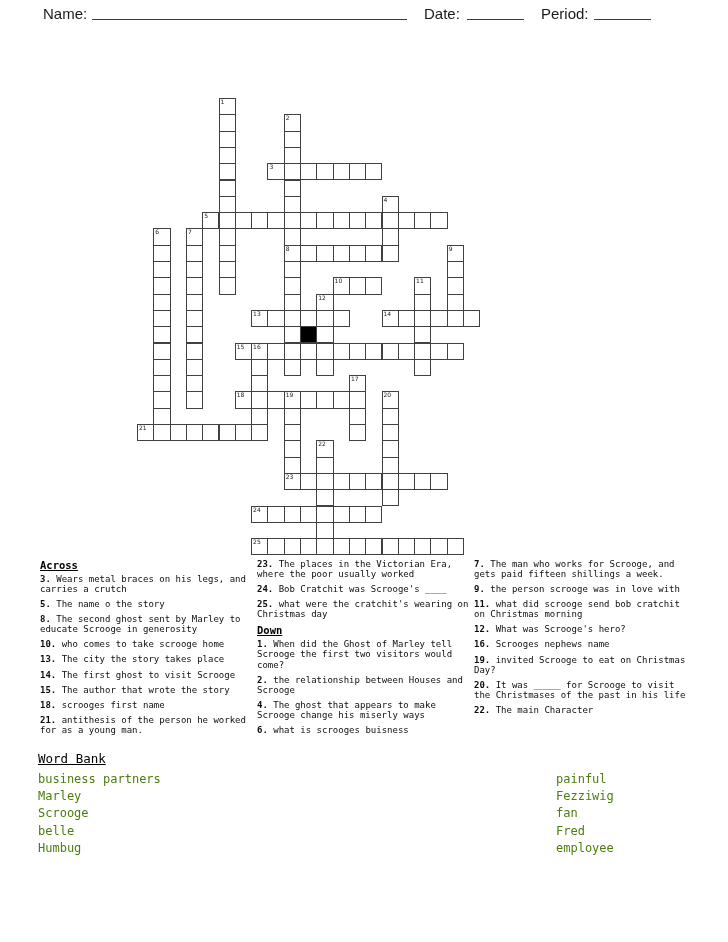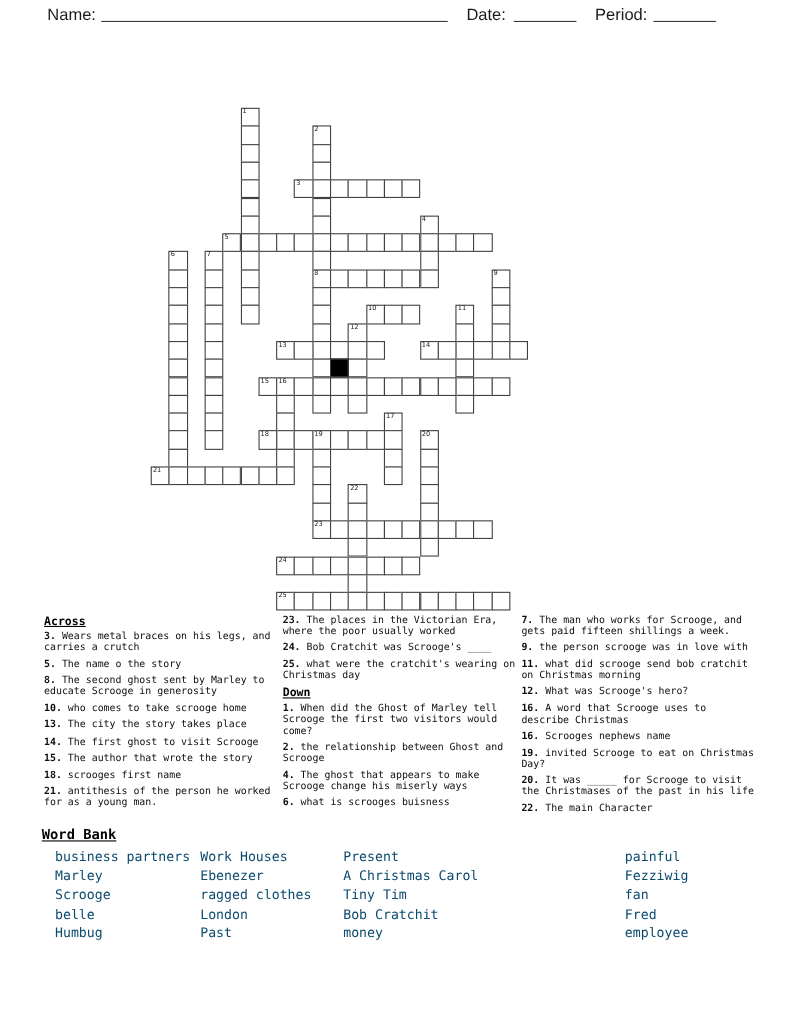--- a/index.html
+++ b/index.html
@@ -22,28 +22,28 @@
              font-size:6px; line-height:6px; color:#222; }
   
   .clue-col { position:absolute; top:559px; }
   #clue-col-1 { left:40px;  width:211px; }
   #clue-col-2 { left:257px; width:215px; }
   #clue-col-3 { left:474px; width:216px; }
   .sec-head { font-size:10.5px; line-height:12px; font-weight:bold; text-decoration:underline; margin-bottom:3px; color:#000; }
   .clue { font-size:9px; line-height:1.12; margin-bottom:5px; color:#0d0d0d; }
   .clue b { font-weight:bold; }
   
-  #wb-head { position:absolute; left:38px; top:751px; font-size:12.5px; font-weight:bold; text-decoration:underline; color:#000; }
+  #wb-head { position:absolute; left:38px; top:751px; font-size:12.5px; font-weight:normal; text-decoration:underline; color:#000; }
   .wb-col { position:absolute; top:771px; }
   #wb-col-1 { left:38px; }
   #wb-col-2 { left:170px; }
   #wb-col-3 { left:300px; }
   #wb-col-4 { left:428px; }
   #wb-col-5 { left:556px; }
-  .wb-item { font-size:12px; line-height:17.2px; color:#0c4a6e; white-space:nowrap;margin-left:12px; }
+  .wb-item { font-size:12px; line-height:17.2px; color:#4d7c0f; white-space:nowrap; }
 </style>
 </head>
 <body>
 
 <div id="page">
 
   <div>
     <span class="hdr-label" style="left:43px;">Name:</span>
     <span class="hdr-line" style="left:92px;  width:315px;"></span>
     <span class="hdr-label" style="left:424px;">Date:</span>
@@ -306,61 +306,46 @@
   </div>
   <div class="clue-col" id="clue-col-2">
     <div>
         <div class="clue"><b>23.</b><span> The places in the Victorian Era, where the poor usually worked</span></div>
         <div class="clue"><b>24.</b><span> Bob Cratchit was Scrooge's ____</span></div>
         <div class="clue"><b>25.</b><span> what were the cratchit's wearing on Christmas day</span></div>
       </div>
     <div class="sec-head">Down</div>
     <div>
         <div class="clue"><b>1.</b><span> When did the Ghost of Marley tell Scrooge the first two visitors would come?</span></div>
-        <div class="clue"><b>2.</b><span> the relationship between Ghost and Scrooge</span></div>
+        <div class="clue"><b>2.</b><span> the relationship between Houses and Scrooge</span></div>
         <div class="clue"><b>4.</b><span> The ghost that appears to make Scrooge change his miserly ways</span></div>
         <div class="clue"><b>6.</b><span> what is scrooges buisness</span></div>
       </div>
   </div>
   <div class="clue-col" id="clue-col-3">
     <div>
         <div class="clue"><b>7.</b><span> The man who works for Scrooge, and gets paid fifteen shillings a week.</span></div>
         <div class="clue"><b>9.</b><span> the person scrooge was in love with</span></div>
         <div class="clue"><b>11.</b><span> what did scrooge send bob cratchit on Christmas morning</span></div>
         <div class="clue"><b>12.</b><span> What was Scrooge's hero?</span></div>
-        <div class="clue"><b>16.</b><span> A word that Scrooge uses to describe Christmas</span></div>
         <div class="clue"><b>16.</b><span> Scrooges nephews name</span></div>
         <div class="clue"><b>19.</b><span> invited Scrooge to eat on Christmas Day?</span></div>
         <div class="clue"><b>20.</b><span> It was _____ for Scrooge to visit the Christmases of the past in his life</span></div>
         <div class="clue"><b>22.</b><span> The main Character</span></div>
       </div>
   </div>
 
   <div id="wb-head">Word Bank</div>
   <div class="wb-col" id="wb-col-1">
       <div class="wb-item">business partners</div>
       <div class="wb-item">Marley</div>
       <div class="wb-item">Scrooge</div>
       <div class="wb-item">belle</div>
       <div class="wb-item">Humbug</div>
     </div>
-  <div class="wb-col" id="wb-col-2">
-      <div class="wb-item">Work Houses</div>
-      <div class="wb-item">Ebenezer</div>
-      <div class="wb-item">ragged clothes</div>
-      <div class="wb-item">London</div>
-      <div class="wb-item">Past</div>
-    </div>
-  <div class="wb-col" id="wb-col-3">
-      <div class="wb-item">Present</div>
-      <div class="wb-item">A Christmas Carol</div>
-      <div class="wb-item">Tiny Tim</div>
-      <div class="wb-item">Bob Cratchit</div>
-      <div class="wb-item">money</div>
-    </div>
   <div class="wb-col" id="wb-col-5">
       <div class="wb-item">painful</div>
       <div class="wb-item">Fezziwig</div>
       <div class="wb-item">fan</div>
       <div class="wb-item">Fred</div>
       <div class="wb-item">employee</div>
     </div>
 
 </div>
 

